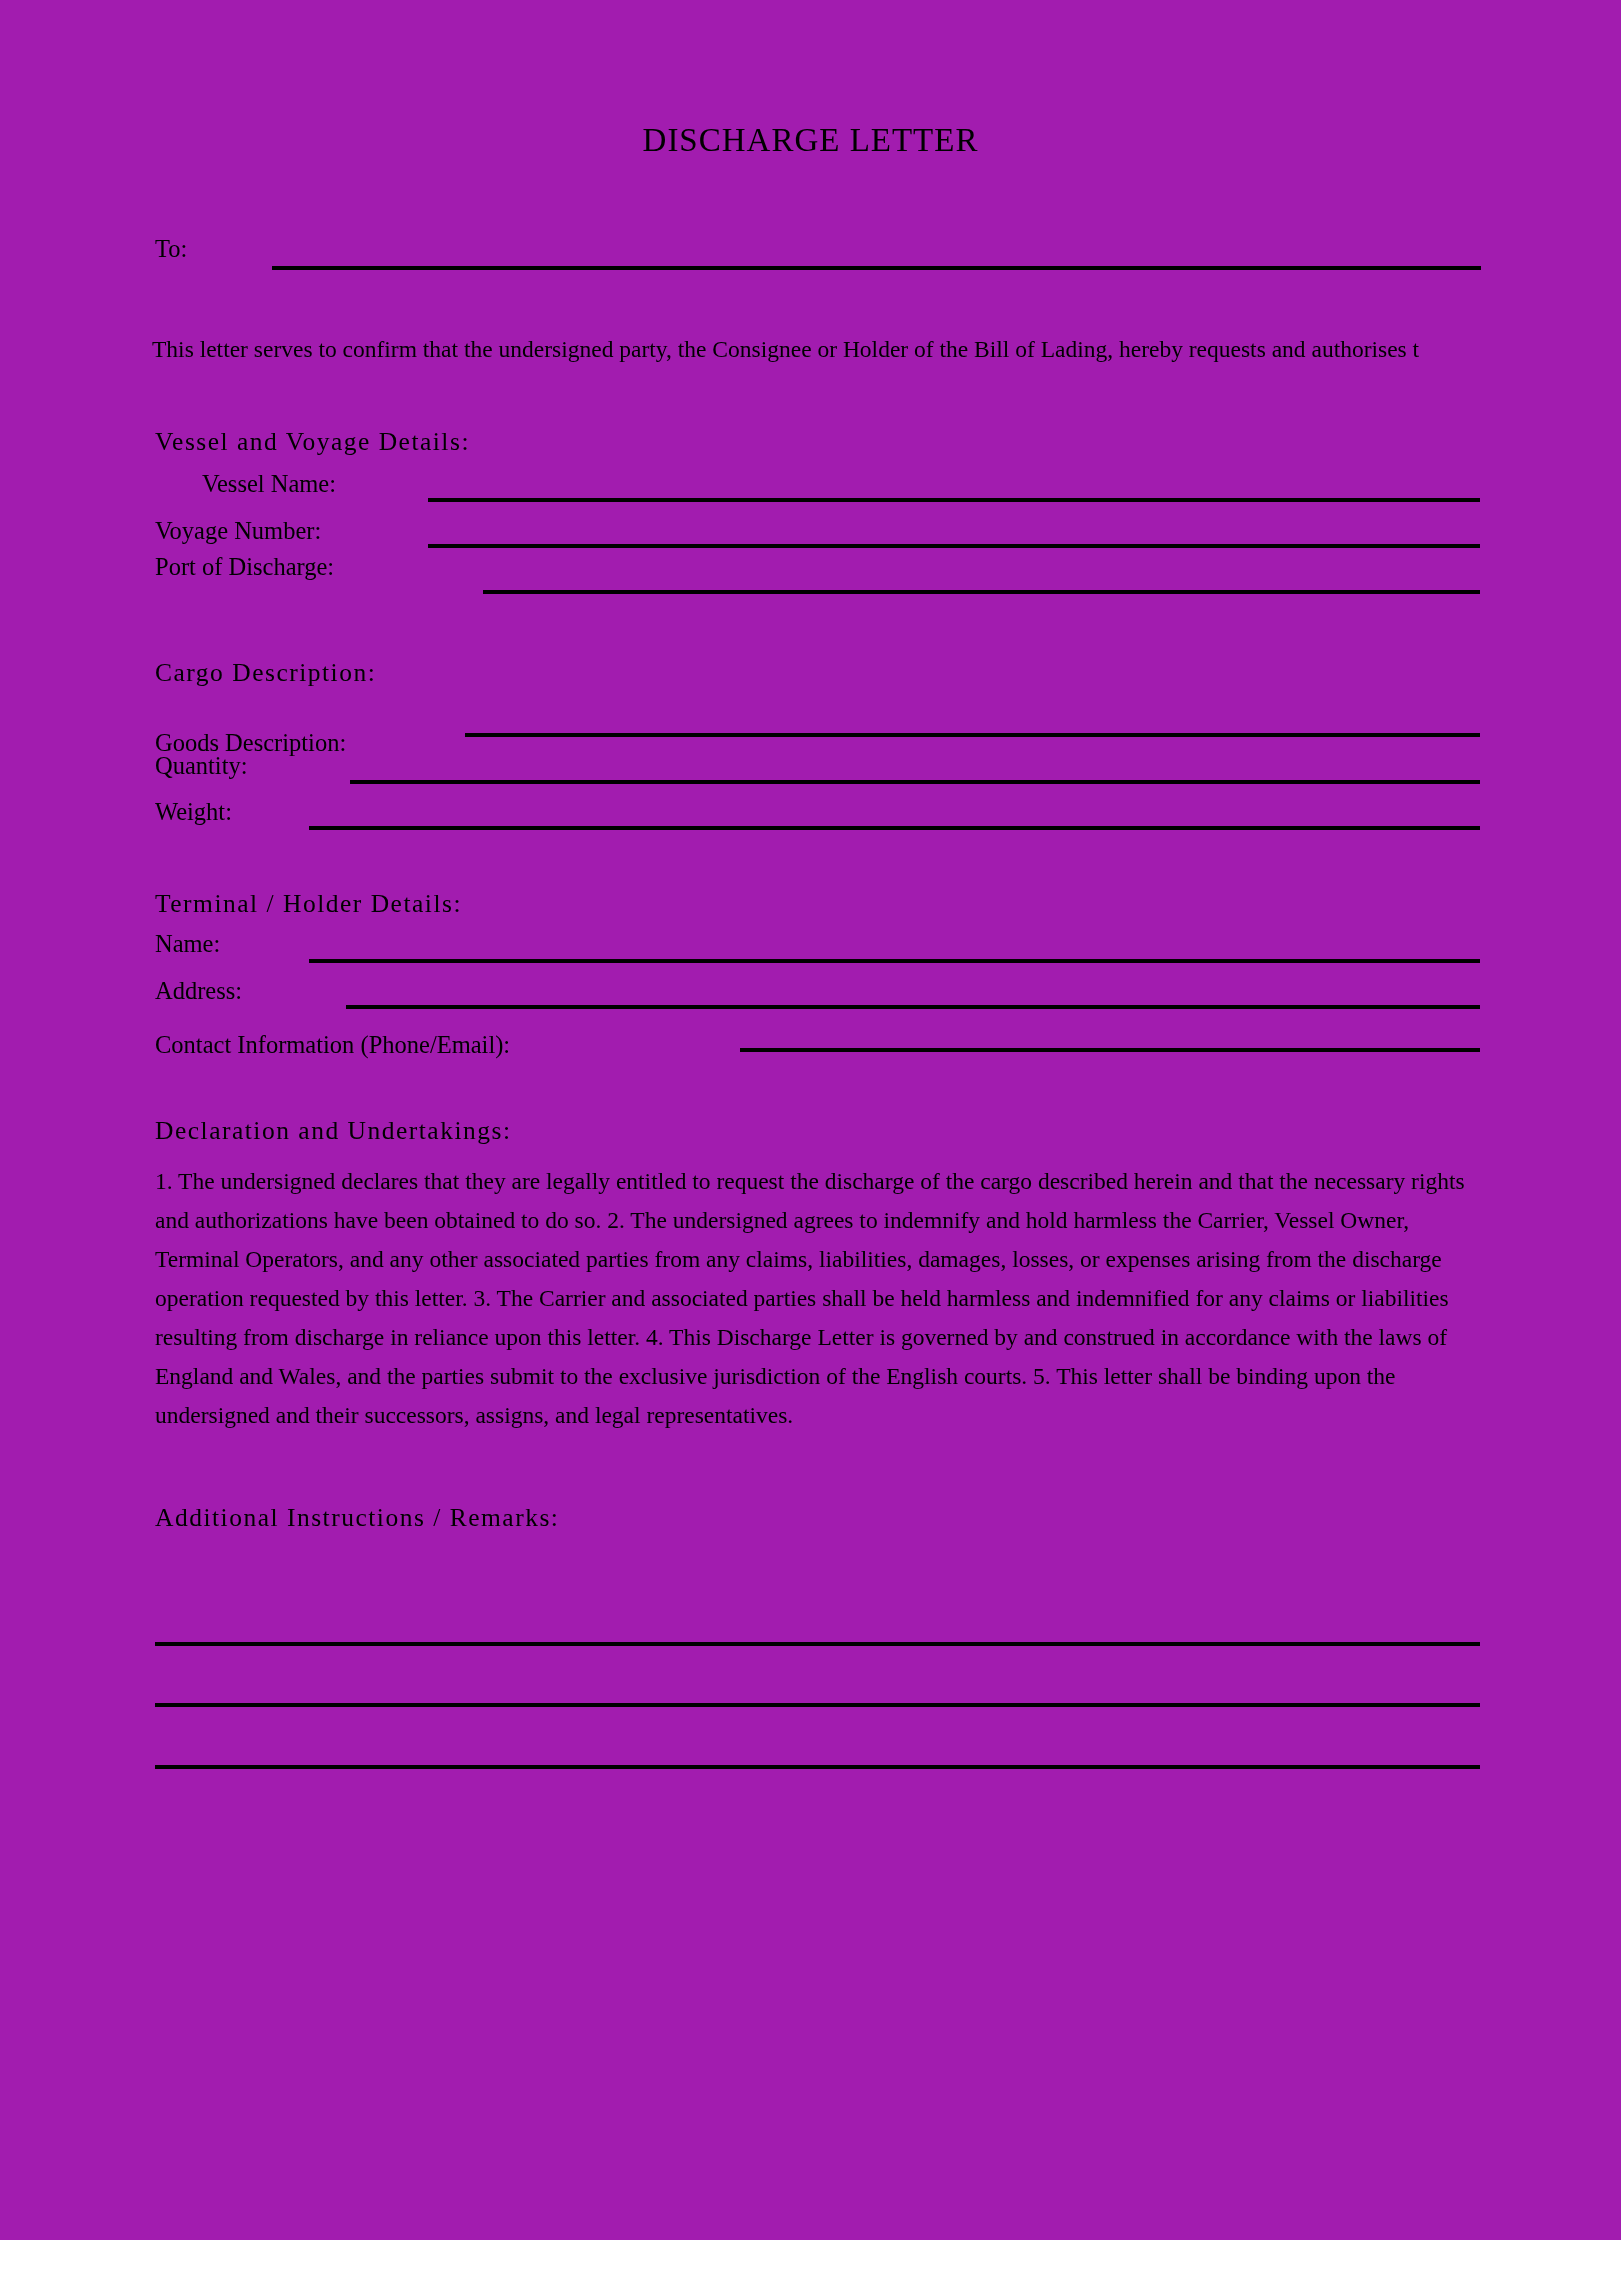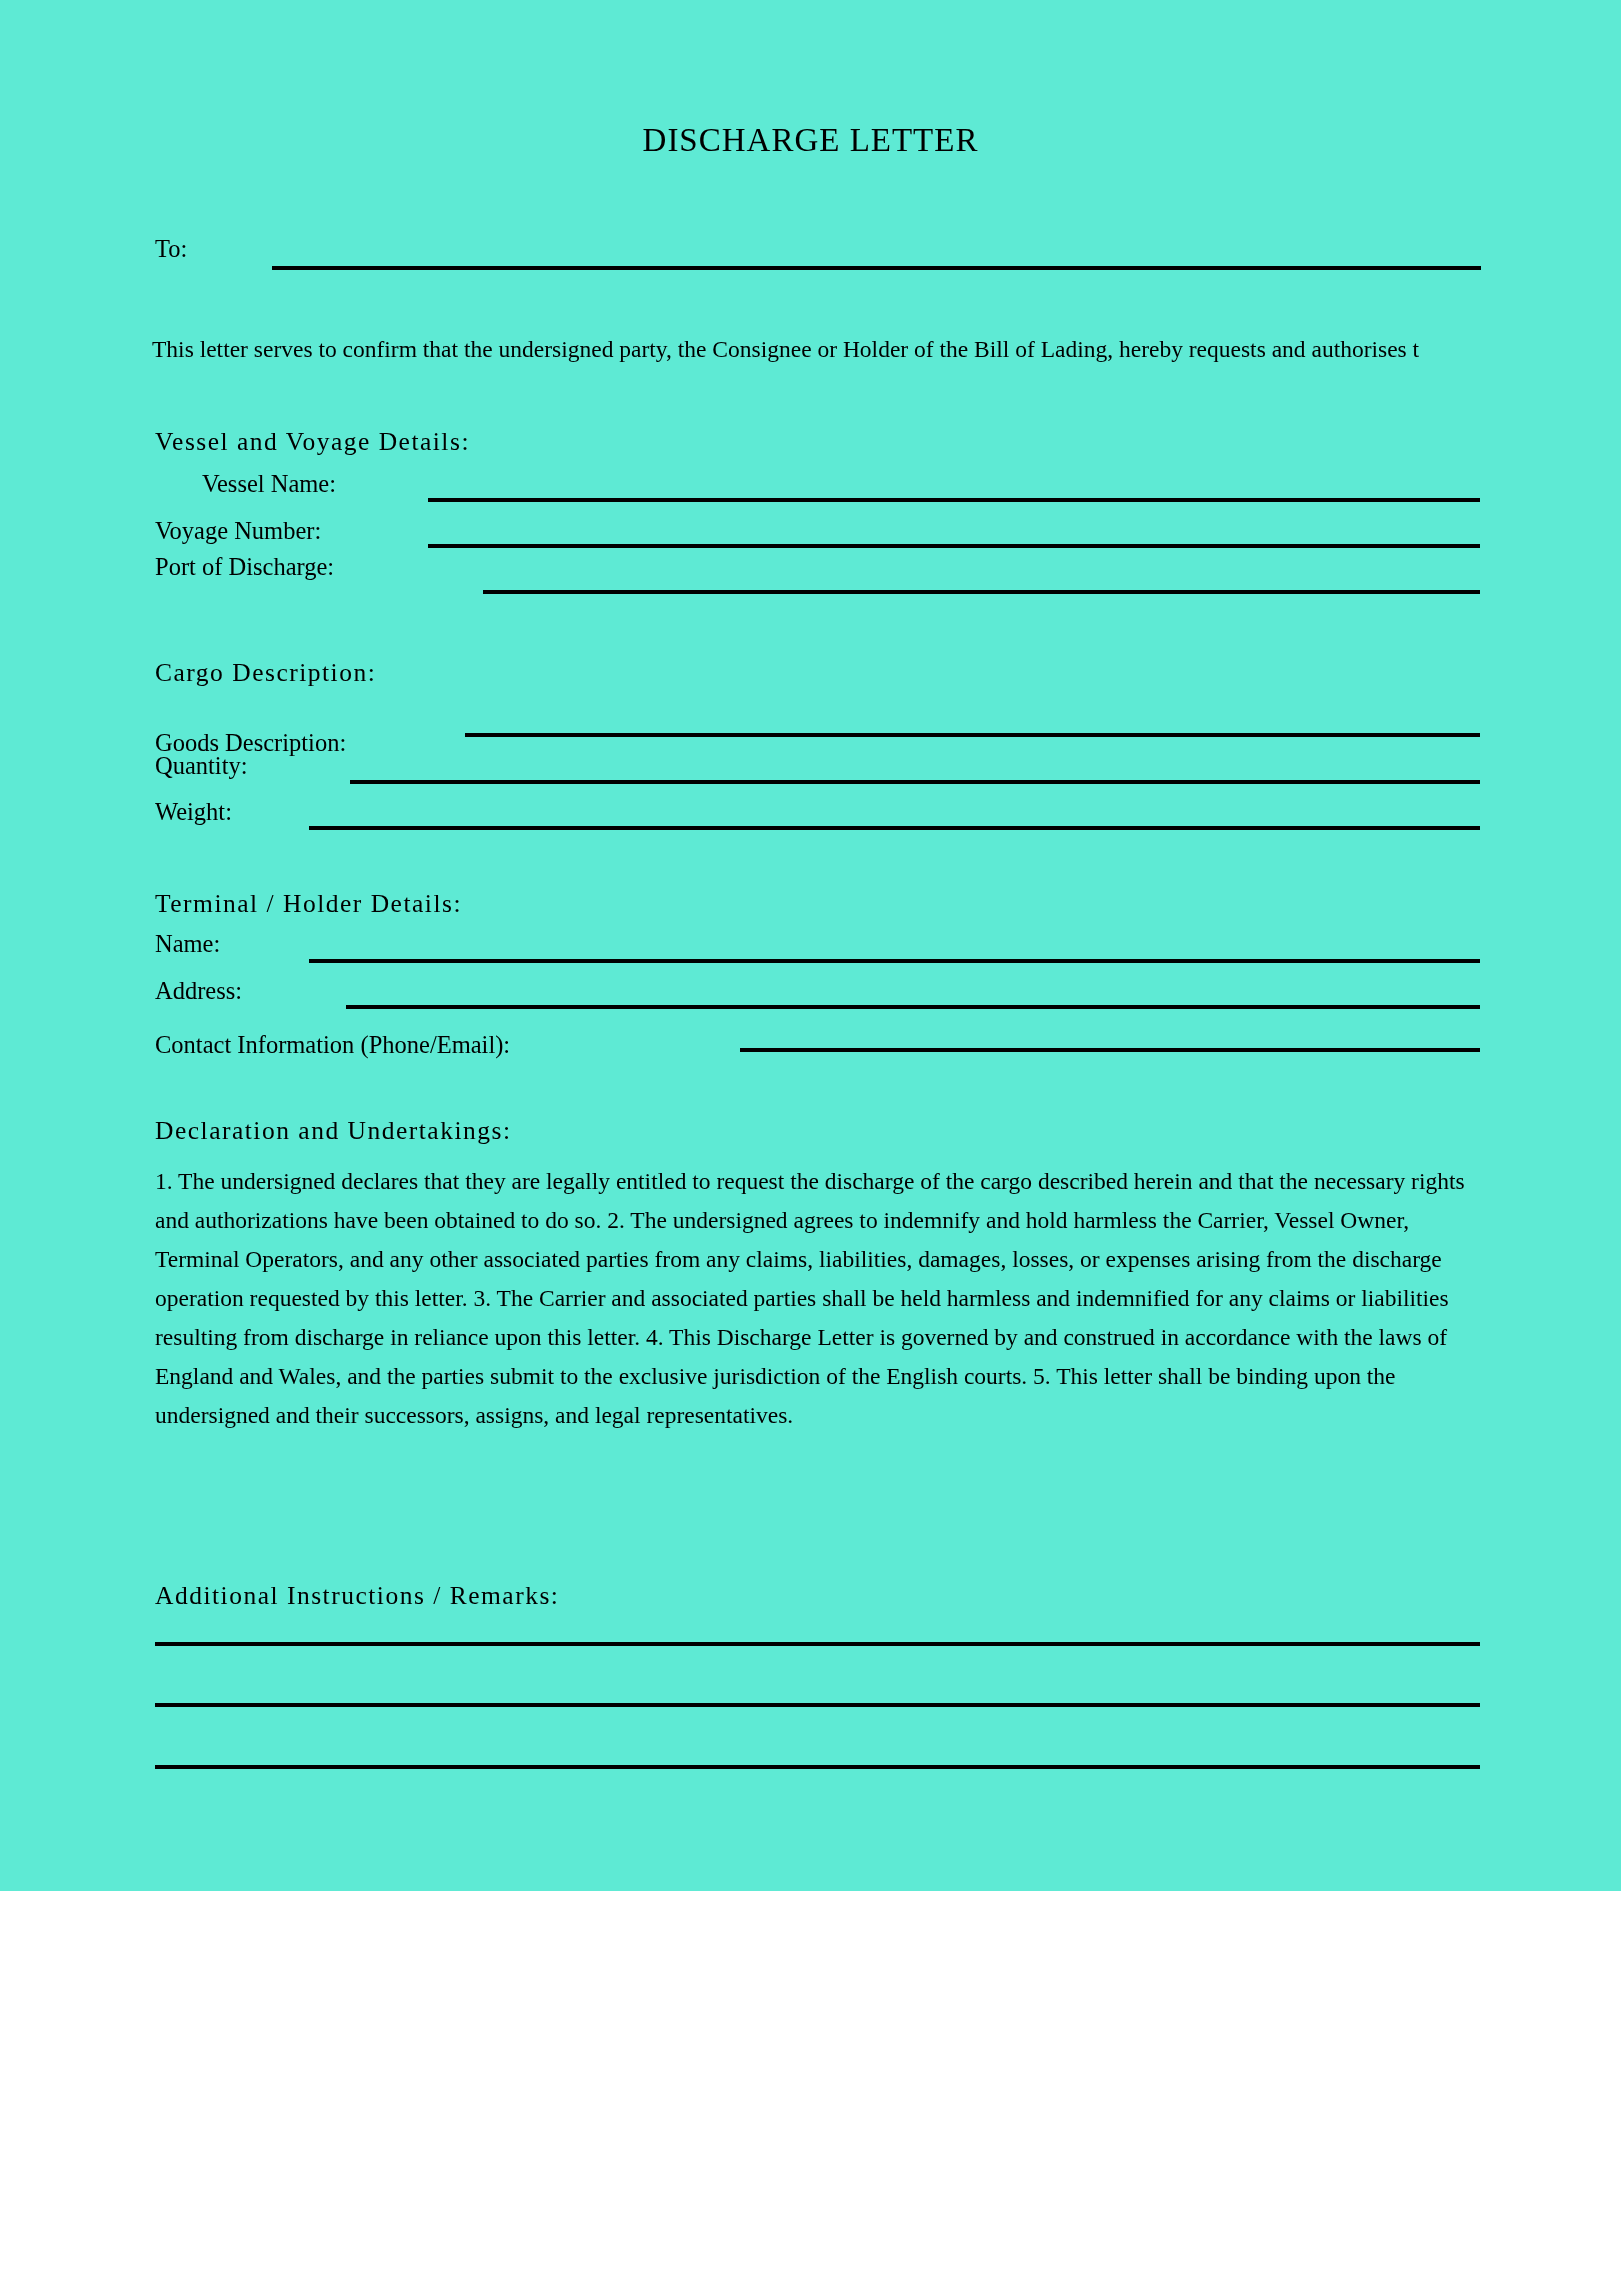--- a/index.html
+++ b/index.html
@@ -3,22 +3,22 @@
 <meta charset="utf-8">
 <style>
   html, body {
     margin: 0;
     padding: 0;
     background: #ffffff;
   }
   .page {
     position: relative;
     width: 1621px;
-    height: 1891px;
-    background: #5eead4;
+    height: 2240px;
+    background: #a21caf;
     color: #000000;
     font-family: "Liberation Serif", serif;
     overflow: hidden;
     text-decoration: underline;
   }
   .doc-title {
     position: absolute;
     top: 122px;
     left: 0;
     width: 100%;
@@ -88,21 +88,21 @@
   .pos-port      { top: 554px; }
   .pos-cargo-h   { top: 659px; }
   .pos-goods     { top: 706px; margin-top: 24px; }
   .pos-qty       { top: 753px; }
   .pos-weight    { top: 799px; }
   .pos-consig-h  { top: 890px; }
   .pos-name      { top: 931px; }
   .pos-addr      { top: 978px; }
   .pos-contact   { top: 1032px; text-align: center; }
   .pos-decl-h    { top: 1117px; }
-  .pos-added-h   { top: 1582px; }
+  .pos-added-h   { top: 1504px; }
 </style>
 </head>
 <body>
 
 <div class="page">
 
   <div class="doc-title">DISCHARGE LETTER</div>
 
   <div class="label pos-to">To:</div>
   <div class="fill-line ul-to"></div>

